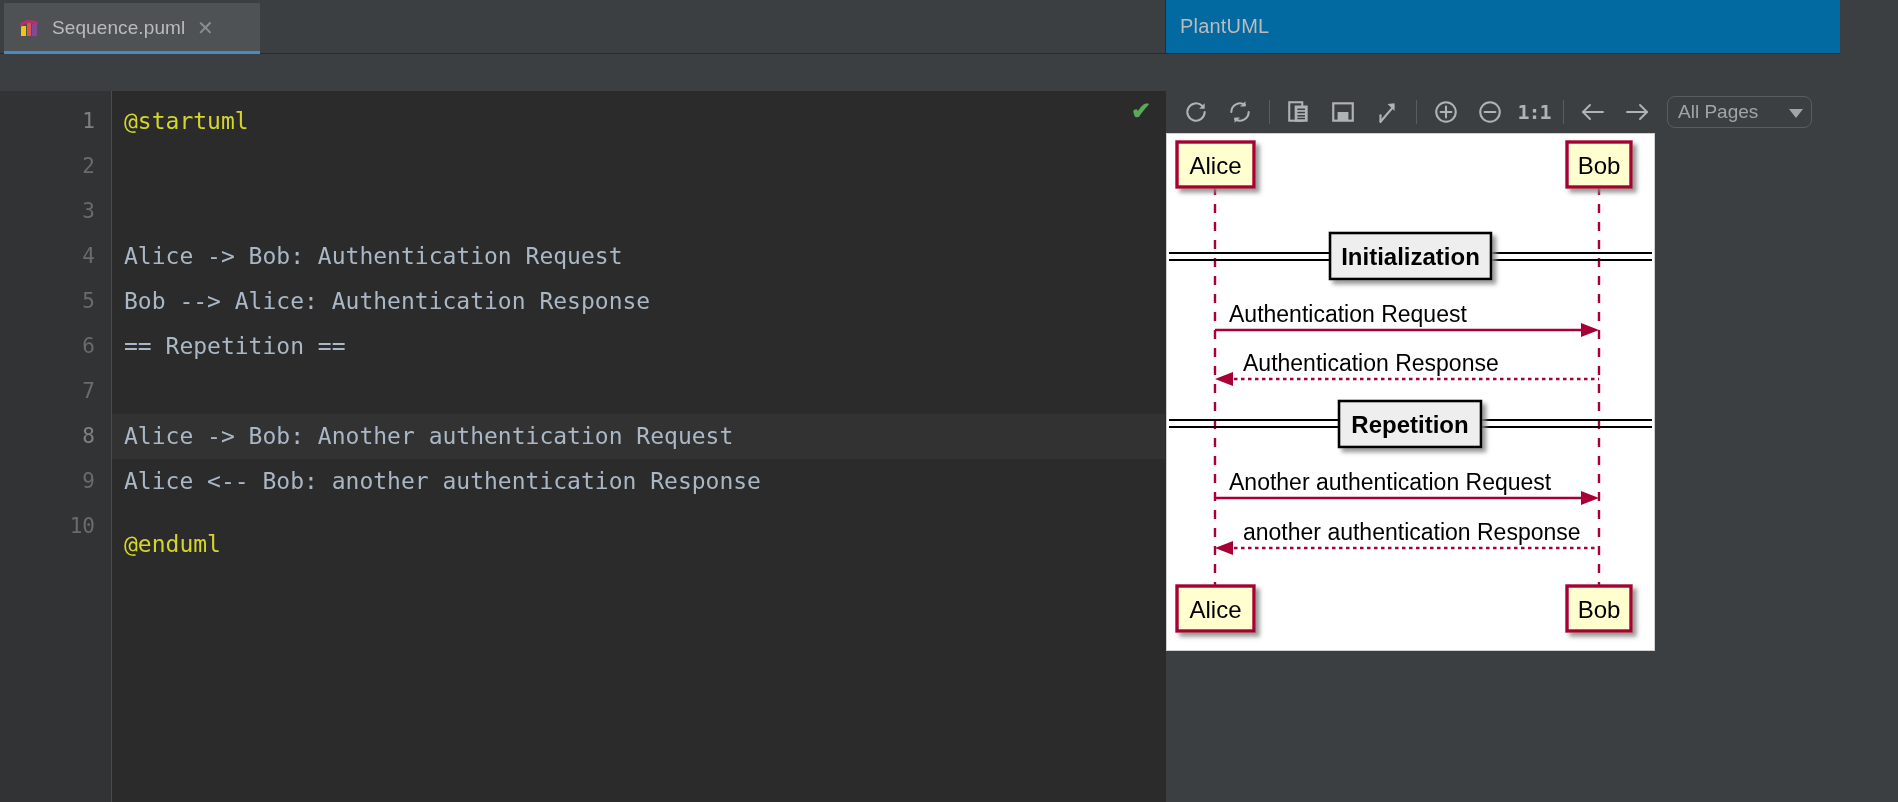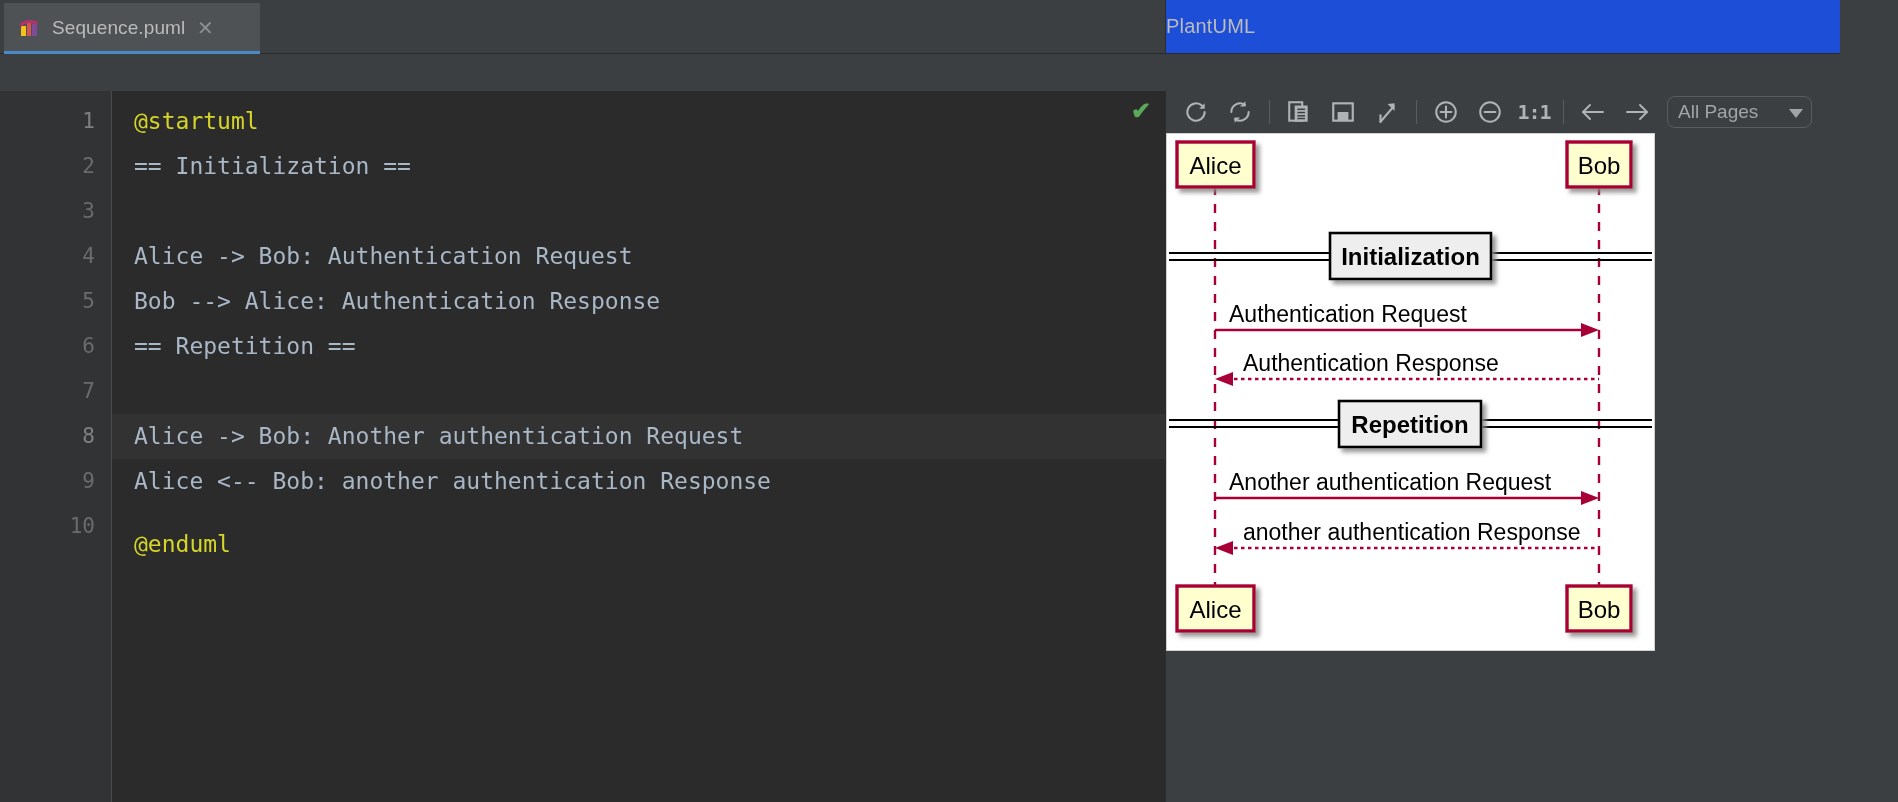--- a/index.html
+++ b/index.html
@@ -18,37 +18,37 @@
               border-bottom: 1px solid #2b2b2b; }
   .tab { position: absolute; left: 4px; top: 3px; height: 50px; width: 256px;
          background: #4e5254; display: flex; align-items: center; padding: 0 12px 0 14px;
          cursor: default; }
   .tab .tab-icon { width: 22px; height: 22px; margin-right: 12px; flex: 0 0 22px; position: relative; }
   .tab .tab-label { color: #bbbbbb; font-size: 19px; letter-spacing: .1px; white-space: nowrap; }
   .tab .tab-close { margin-left: 11px; color: #8b8f91; font-size: 20px; line-height: 1;
                     width: 18px; text-align: center; }
   .tab-underline { position: absolute; left: 4px; top: 51px; width: 256px; height: 3px; background: #4a88c7; }
 
-  .twheader { flex: 1 1 auto; background: #1d4ed8; border-left: 1px solid #2b2b2b;
-              border-bottom: 1px solid #2b2b2b; display: flex; align-items: center; }
+  .twheader { flex: 1 1 auto; background: #0369a1; border-left: 1px solid #2b2b2b;
+              border-bottom: 1px solid #2b2b2b; display: flex; align-items: center; padding-left: 14px; }
   .twheader .tw-title { color: #bbbbbb; font-size: 20px; letter-spacing: .2px; }
 
   
   .main-row { display: flex; flex: 1 1 auto; min-height: 0; }
 
   
   .editor { width: 1165px; flex: 0 0 1165px; display: flex; background: #2b2b2b; position: relative; }
   .gutter { width: 112px; flex: 0 0 112px; background: #313335; position: relative;
             border-right: 1px solid #4b4b4b; }
   .gutter .ln { position: absolute; right: 16px; color: #808080; font-size: 21px;
                 font-family: "DejaVu Sans Mono", monospace; line-height: 45px; height: 45px; }
   .gutter .ln.dim { color: #6b6b6b; }
   .code { flex: 1 1 auto; position: relative; background: #2b2b2b; }
   .code .cl { position: absolute; left: 12px; height: 45px; line-height: 45px; white-space: pre;
-              font-family: "DejaVu Sans Mono", monospace; font-size: 23px; color: #a9b7c6; margin-left: 10px; }
+              font-family: "DejaVu Sans Mono", monospace; font-size: 23px; color: #a9b7c6; }
   .code .cl.kw { color: #d5d529; }
   .caret-line { position: absolute; left: 0; right: 0; height: 45px; background: #323232; }
   .inspect-ok { position: absolute; right: 14px; top: 8px; color: #5aa85a; font-size: 24px;
                 font-weight: bold; line-height: 1; }
 
   
   .preview { flex: 1 1 auto; background: #3c3f41; display: flex; flex-direction: column;
              border-left: 1px solid #2b2b2b; min-width: 0; }
   .ptoolbar { height: 42px; flex: 0 0 42px; display: flex; align-items: center; gap: 0px;
               padding: 0 12px 0 8px; background: #3c3f41; }
@@ -106,21 +106,20 @@
         <div class="ln dim" style="top:233px">6</div>
         <div class="ln dim" style="top:278px">7</div>
         <div class="ln" style="top:323px">8</div>
         <div class="ln dim" style="top:368px">9</div>
         <div class="ln dim" style="top:413px">10</div>
       </div>
 
       <div class="code">
         <div class="caret-line" style="top:323px"></div>
         <div class="cl kw" style="top:8px">@startuml</div>
-        <div class="cl" style="top:53px">== Initialization ==</div>
         <div class="cl" style="top:98px"></div>
         <div class="cl" style="top:143px">Alice -&gt; Bob: Authentication Request</div>
         <div class="cl" style="top:188px">Bob --&gt; Alice: Authentication Response</div>
         <div class="cl" style="top:233px">== Repetition ==</div>
         <div class="cl" style="top:278px"></div>
         <div class="cl" style="top:368px">Alice &lt;-- Bob: another authentication Response</div>
         <div class="cl" style="top:323px">Alice -&gt; Bob: Another authentication Request</div>
         <div class="cl kw" style="top:431px">@enduml</div>
         <div class="inspect-ok">✔</div>
       </div>

